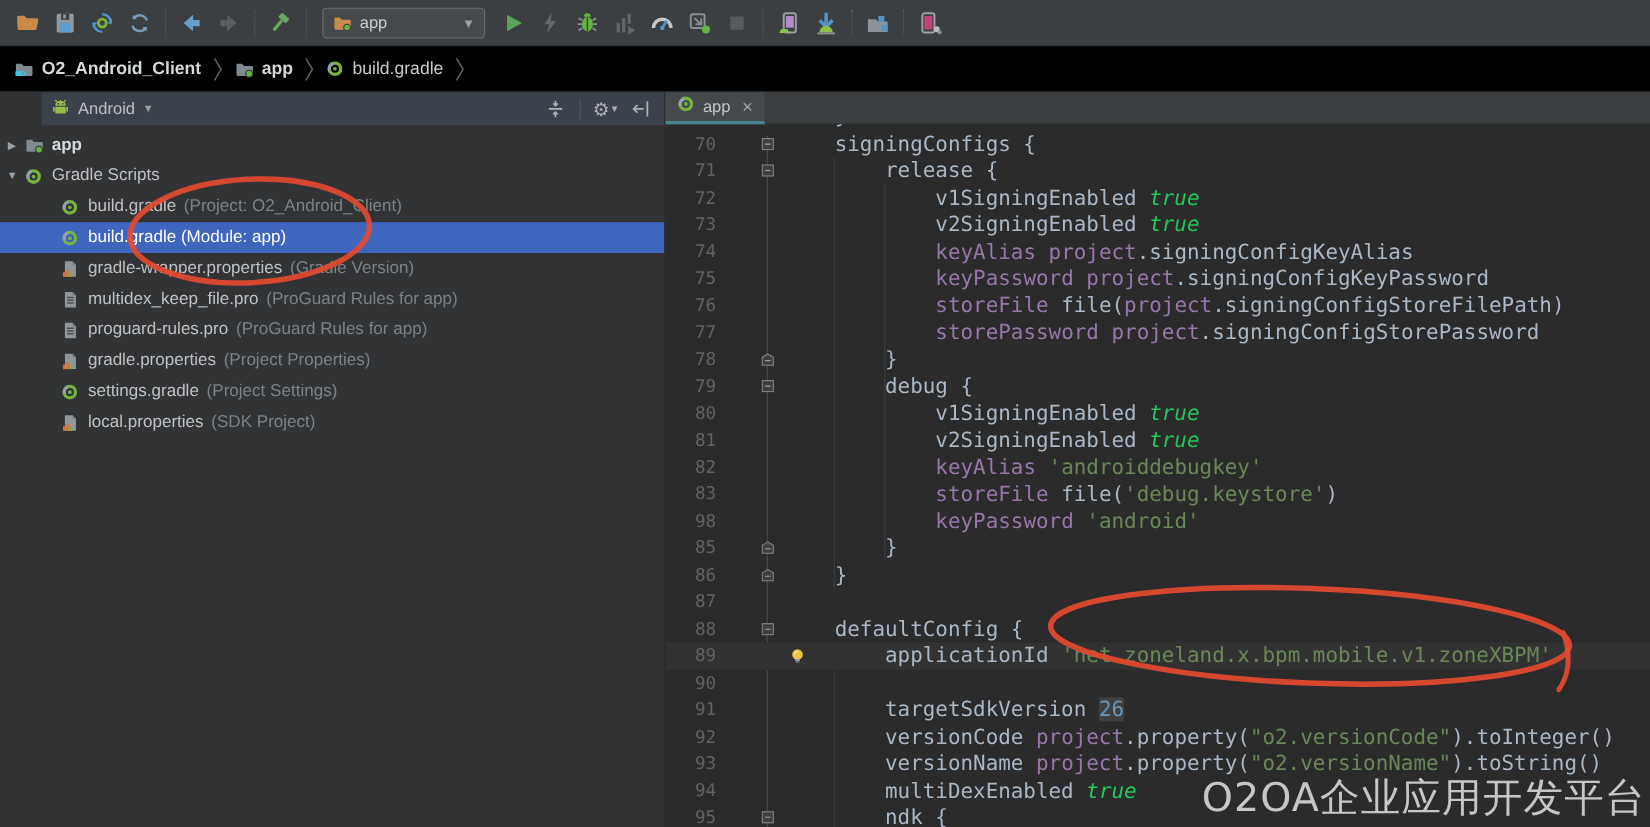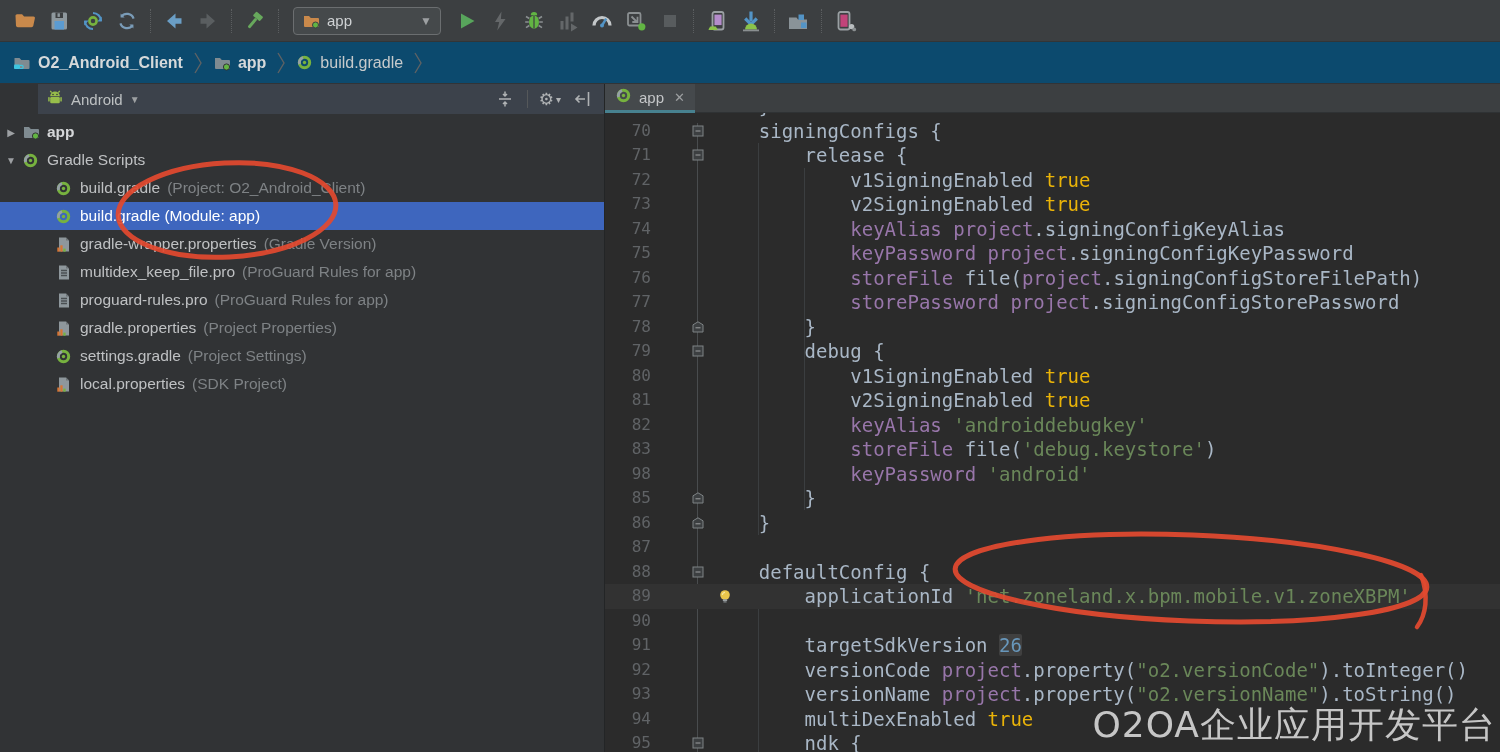--- a/index.html
+++ b/index.html
@@ -12,21 +12,21 @@
   .tbtn { width:34px; height:30px; display:flex; align-items:center; justify-content:center; border-radius:3px; }
   .tbtn svg { display:block; }
   .tbtn.dim { opacity:.55; }
   .tsep { width:1px; height:24px; margin:0 6px; border-left:1px dotted #5B5E60; }
   .combo { height:28px; min-width:148px; margin:0 8px; background:#45494B; border:1px solid #6B6E70;
     border-radius:4px; display:flex; align-items:center; padding:0 8px; gap:7px; }
   .combo .clabel { color:#CFD2D4; font-size:15px; }
   .combo .carrow { color:#9DA0A2; font-size:12px; margin-left:auto; }
 
   
-  .crumbs { position:absolute; left:0; top:42px; width:1500px; height:42px; background:#0c4a6e;
+  .crumbs { position:absolute; left:0; top:42px; width:1500px; height:42px; background:#000000;
     display:flex; align-items:center; padding-left:12px; border-bottom:1px solid #313437; }
   .crumb { display:flex; align-items:center; gap:7px; color:#C7CACB; font-size:16px; }
   .crumb.bold { font-weight:bold; color:#D6D9DA; }
   .chev { margin:0 10px; display:flex; }
 
   
   .left { position:absolute; left:0; top:84px; width:604px; height:668px; background:#313335; }
   .splitter { position:absolute; left:604px; top:84px; width:1px; height:668px; background:#232526; }
   .lheader { height:30px; background:#3C424B; display:flex; align-items:center; padding:0 8px; gap:7px;margin-left:38px; }
   .lheader .vlabel { color:#BDC0C2; font-size:15px; }
@@ -56,21 +56,21 @@
 
   .codearea { position:absolute; left:0; top:29px; width:895px; height:639px; overflow:hidden; }
   .crow { height:24.5px; line-height:24.5px; display:flex; position:relative; }
   .crow.partial { margin-top:-19px; }
   .crow.partial .ln { visibility:hidden; }
   .crow.caret { background:#323232; }
   .ln { width:46px; flex:none; text-align:right; color:#606366;
     font:16px/24.5px "DejaVu Sans Mono", monospace; }
   .foldcol { width:57px; flex:none; display:flex; justify-content:flex-end; align-items:center; padding-right:4px; }
   .ctext { padding-left:5px; white-space:pre; font:19px/24.5px "DejaVu Sans Mono", monospace; }
-  .p { color:#A9B7C6; } .k { color:#eab308; } .f { color:#9876AA; }
+  .p { color:#A9B7C6; } .k { color:#22c55e;font-style:italic; } .f { color:#9876AA; }
   .s { color:#6A8759; } .n { color:#6897BB; }
   .nh { color:#6897BB; background:#404040; border-radius:2px;text-align:right; }
   .foldline { position:absolute; left:92px; top:10px; width:1px; height:630px; background:#494C4E; }
   .iguide { position:absolute; width:1px; background:#3B3E40; }
   .bulb { position:absolute; left:112px; top:4px; }
 
   
   .watermark { position:absolute; right:4px; bottom:2px; z-index:40; font-family:"DejaVu Sans", sans-serif;
     font-size:36px; color:#D2D2D2; opacity:.93; white-space:nowrap; letter-spacing:1px; }
   .annot { position:absolute; left:0; top:0; z-index:50; pointer-events:none; }

